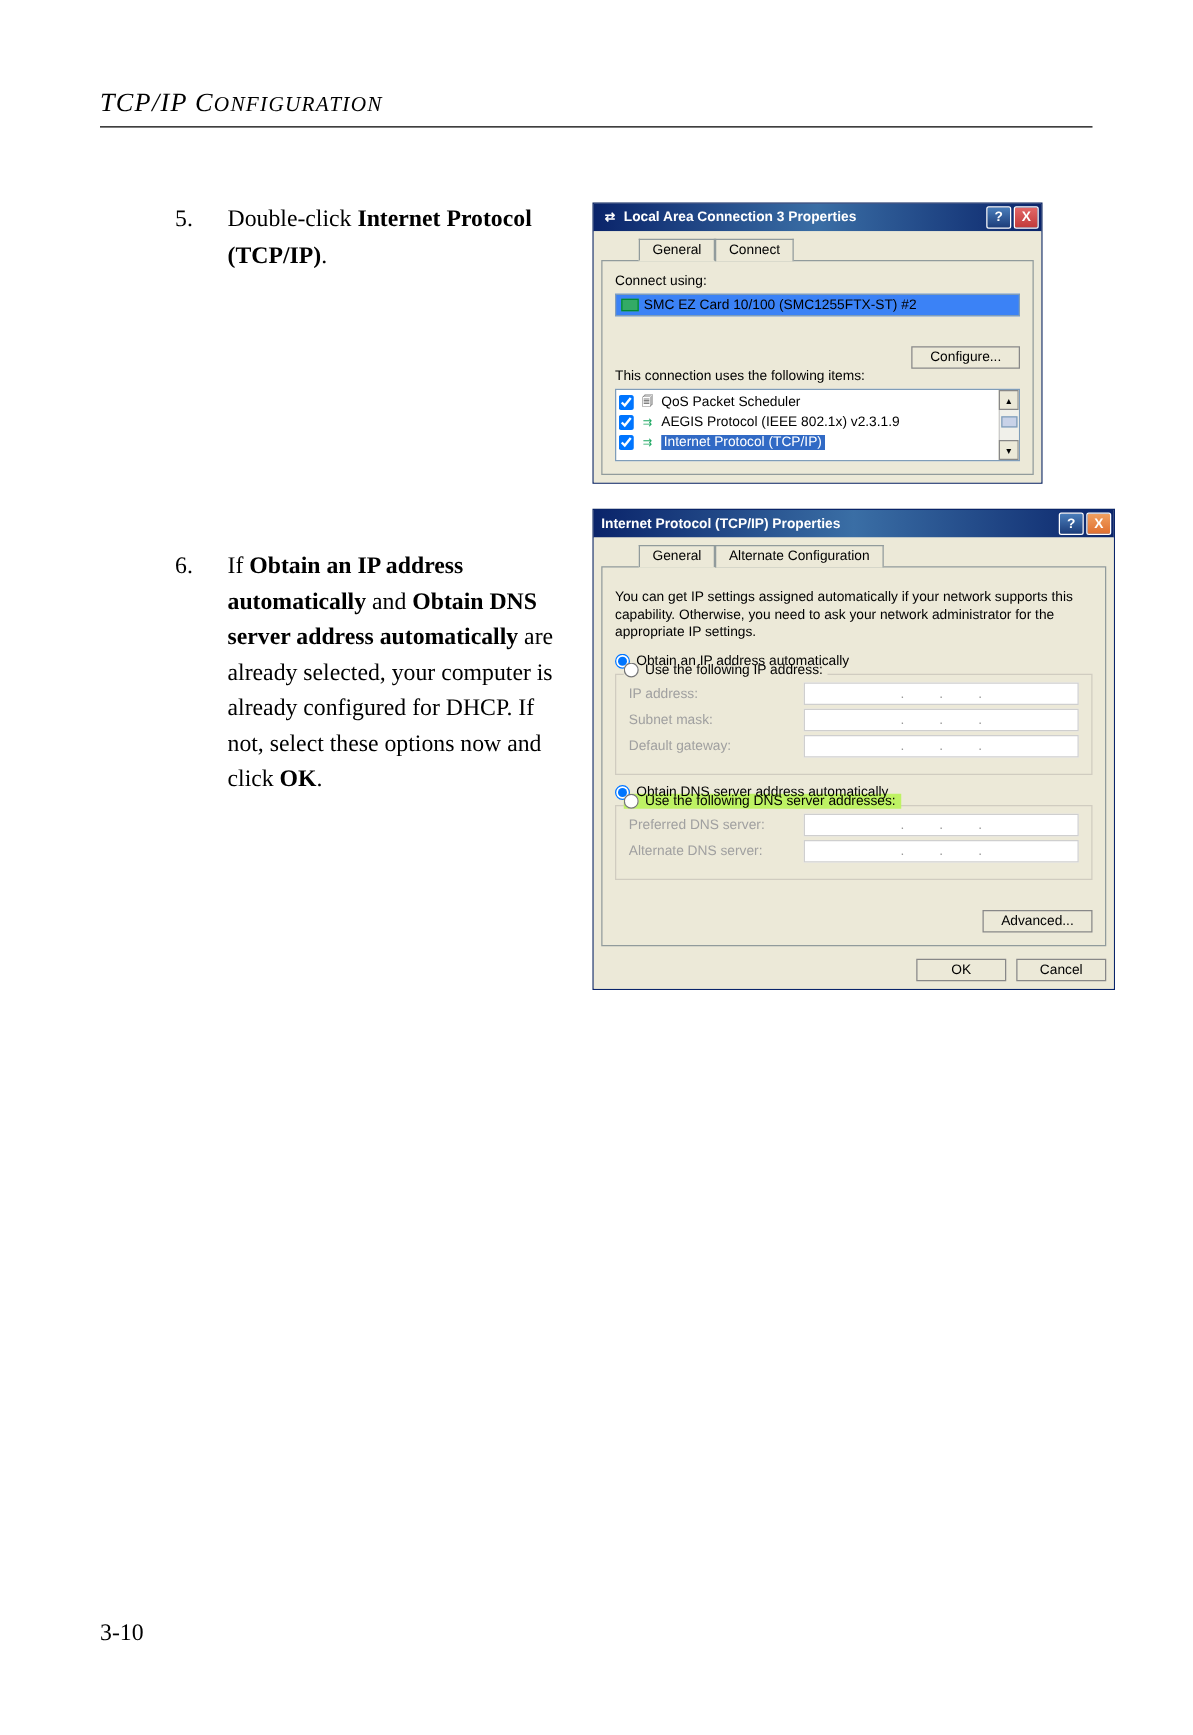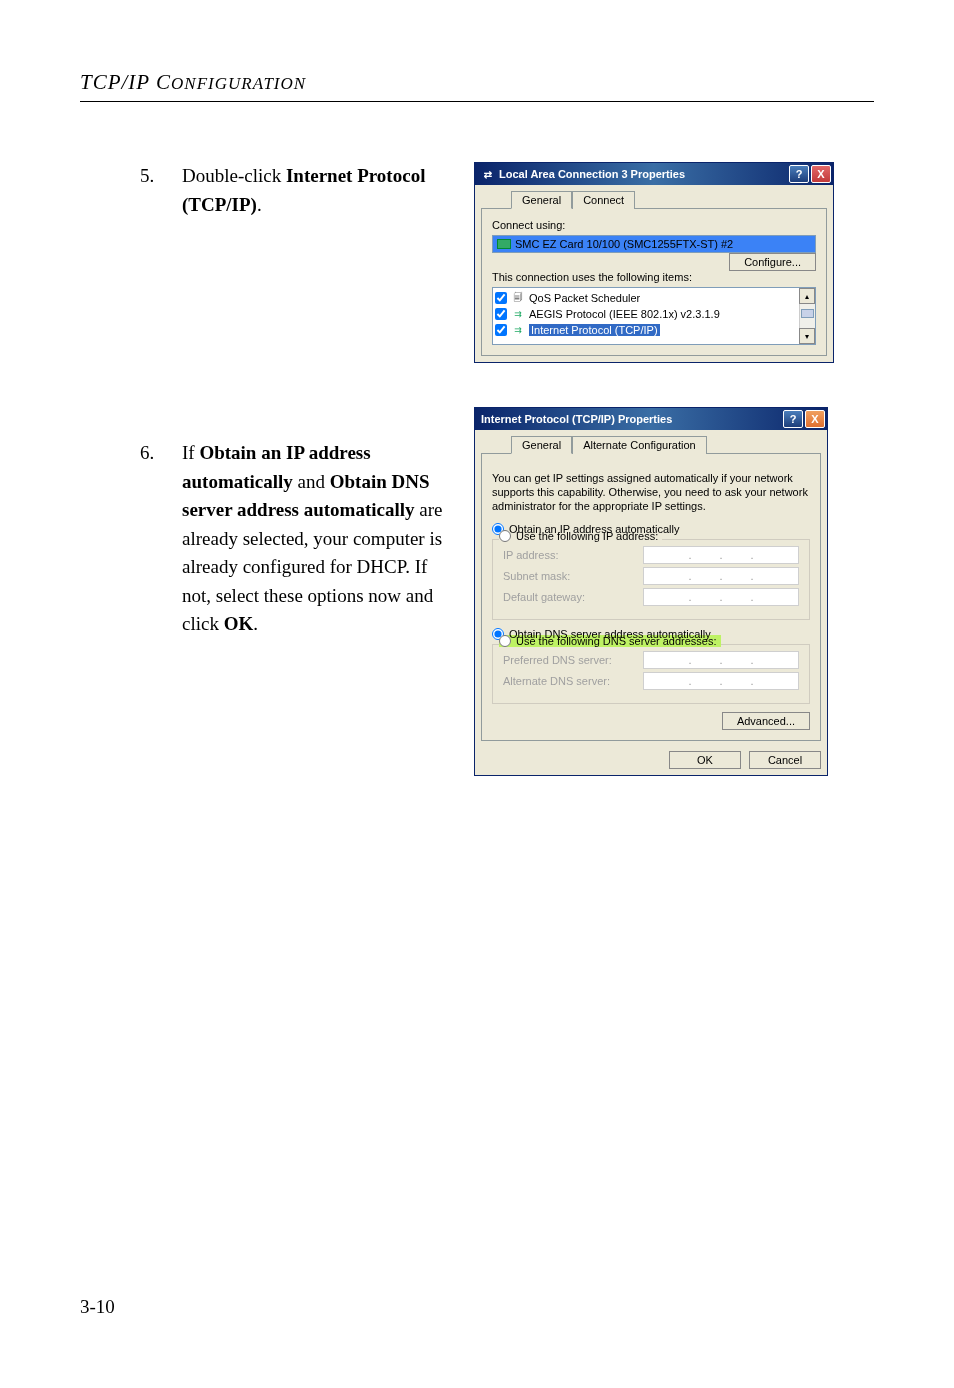--- a/index.html
+++ b/index.html
@@ -27,37 +27,37 @@
   .xp-body { background: #ece9d8; padding: 6px; }
   .xp-tabs { display: flex; margin-bottom: -1px; position: relative; z-index: 2; padding-left: 30px; }
   .xp-tab { background: #ece9d8; border: 1px solid #919b9c; border-bottom: none; padding: 2px 10px; font-size: 11px; margin-right: 0px; }
   .xp-tab.active { border-bottom: 1px solid #ece9d8; }
   .xp-tab.inactive { background:#ece9d8; }
   .xp-tab-panel { border: 1px solid #919b9c; background: #ece9d8; padding: 10px; position: relative; z-index: 1; }
   .xp-label { margin-bottom: 4px; }
   .xp-textbox { width: 100%; border: 1px solid #7f9db9; background: #3b82f6; padding: 2px 4px; font-size: 11px; display: flex; align-items: center; gap: 4px; }
   .xp-nic-icon { width: 14px; height: 10px; background: #3a6; border: 1px solid #083; }
   .xp-button { background: #ece9d8; border: 1px solid #888; padding: 2px 14px; font-size: 11px; font-family: Tahoma, sans-serif; }
-  .xp-button-row { display: flex; justify-content: flex-end; margin-top: 0; }
+  .xp-button-row { display: flex; justify-content: flex-end; margin-top: 24px; }
   .xp-listbox { border: 1px solid #7f9db9; background: #fff; height: 58px; overflow: hidden; position: relative; }
   .xp-listbox-inner { padding: 2px; }
   .xp-list-item { display: flex; align-items: center; gap: 4px; padding: 1px 0; font-size: 11px; }
   .xp-list-item input[type=checkbox] { width: 12px; height: 12px; }
   .xp-list-item .item-icon { width: 14px; height: 14px; display: inline-flex; align-items: center; justify-content: center; font-size: 9px; }
   .xp-list-item.selected .item-text { background: #316ac5; color: #fff; padding: 0 2px; }
   .xp-scrollbar { position: absolute; right: 0; top: 0; bottom: 0; width: 16px; background: #ece9d8; display:flex; flex-direction:column; }
   .xp-scroll-btn { height: 16px; background: #ece9d8; border: 1px solid #888; display:flex;align-items:center;justify-content:center;font-size:8px;}
   .xp-scroll-track { flex:1; background: #f0f0ea; border-left:1px solid #ccc; position:relative;}
   .xp-scroll-thumb { position:absolute; left:1px; right:1px; top:20%; height:40%; background:#c8d2e8; border:1px solid #7f9db9;}
   
   
   .dialog1 { top: 0; left: 0; width: 360px; }
   
   
-  .dialog2 { top: 245px; left: 0; width: 354px; }
+  .dialog2 { top: 245px; left: 0; width: 418px; }
   .dialog2 .xp-tb-btn.close { background: linear-gradient(to bottom, #f0a060, #e07030); }
   .xp-desc { font-size: 11px; margin: 8px 0 10px; line-height: 1.25; }
   .xp-radio-row { display: flex; align-items: center; gap: 5px; margin: 4px 0; font-size: 11px; }
   .xp-radio-row input[type=radio] { width: 12px; height: 12px; }
   .xp-fieldset { border: 1px solid #d0ccc0; padding: 8px 10px 10px; margin: 2px 0 8px; }
   .xp-field-row { display: flex; align-items: center; margin: 3px 0; }
   .xp-field-label { width: 140px; color: #a0a0a0; font-size: 11px; }
   .ip-box { flex: 1; border: 1px solid #cfcfcf; background: #fff; height: 18px; display: flex; align-items: center; justify-content: center; }
   .ip-dot { color: #999; padding: 0 14px; }
   .xp-btn-row { display: flex; justify-content: flex-end; gap: 8px; margin-top: 10px; }

